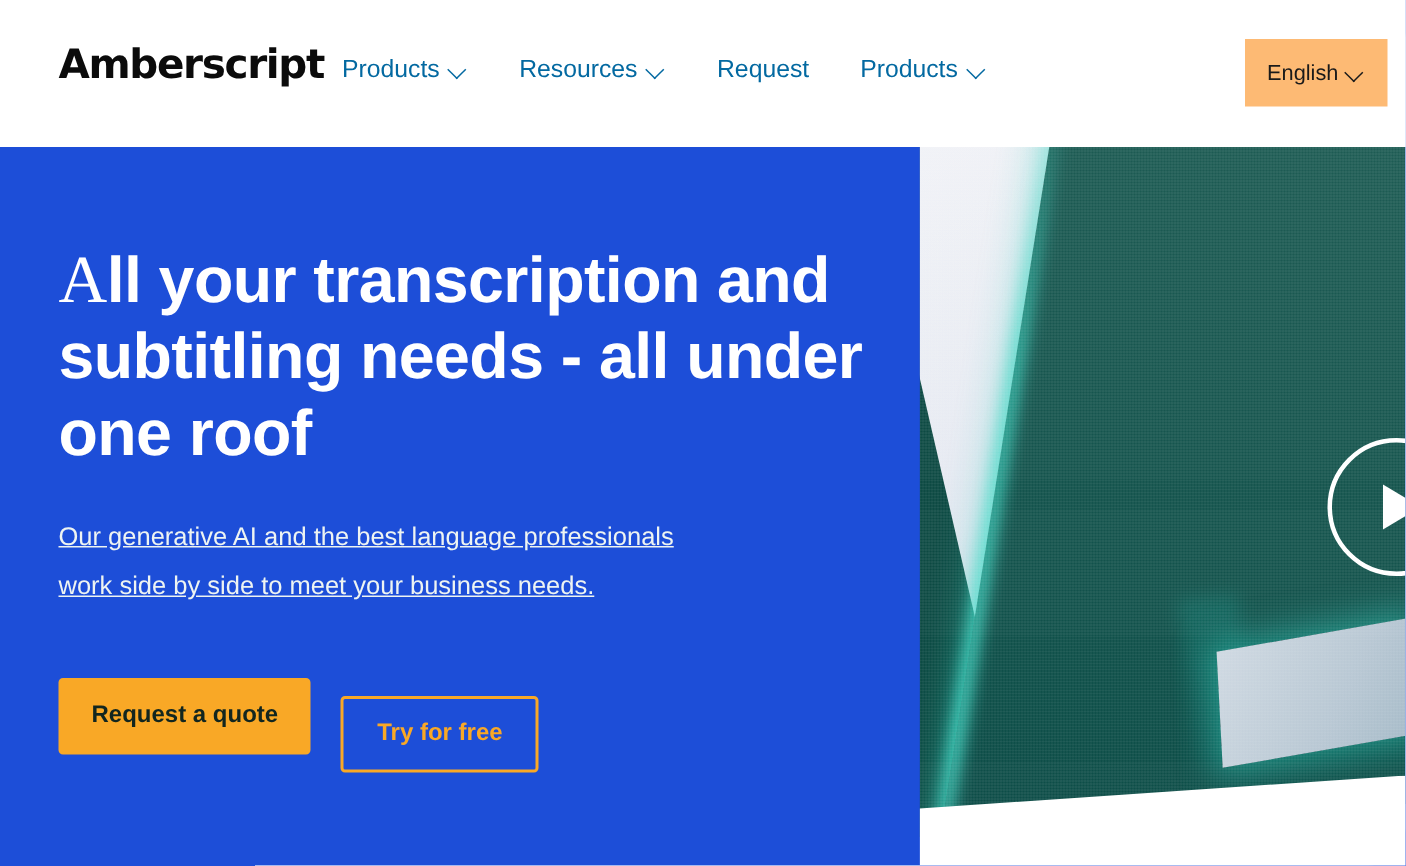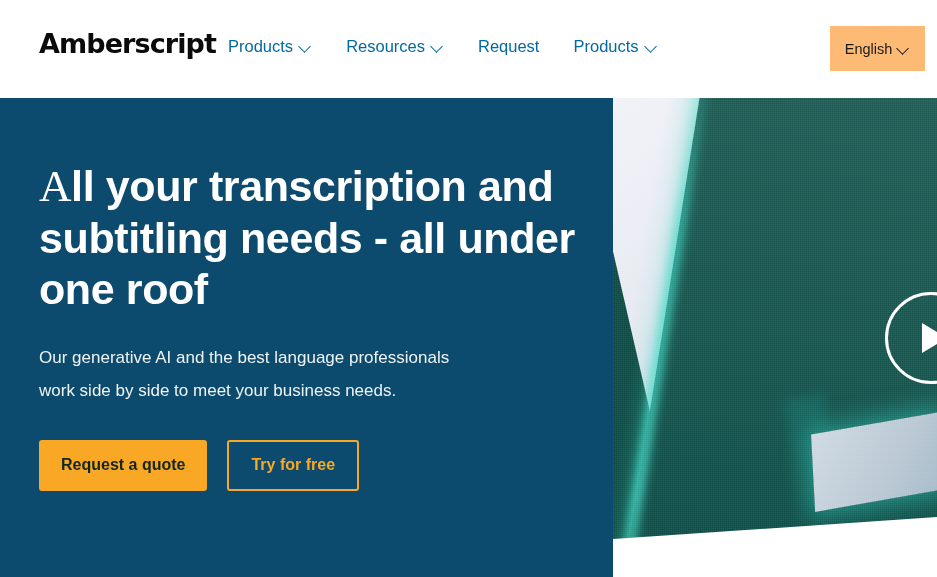--- a/index.html
+++ b/index.html
@@ -103,21 +103,21 @@
     color: #1a1a1a;
     cursor: pointer;
   }
 
   
   .hero {
     position: absolute;
     top: 98px; left: 0;
     width: 937px;
     height: 479px;
-    background: #0c4a6e;
+    background: #1d4ed8;
     overflow: hidden;
   }
 
   .hero-copy {
     position: absolute;
     left: 39px;
     top: 62px;
     width: 560px;
   }
 
@@ -135,20 +135,21 @@
     font-weight: 400;
     font-size: 45px;
   }
 
   .hero-sub {
     margin-top: 26px;
     font-size: 17px;
     line-height: 1.98;
     color: #eef4f2;
     width: 420px;
+    text-decoration: underline;
   }
 
   .cta-row {
     margin-top: 32px;
     display: flex;
     align-items: center;
     gap: 20px;
   }
 
   .btn {
@@ -169,20 +170,21 @@
     padding: 0 20px;
     border: 2px solid #f9a826;
   }
 
   .btn-outline {
     background: transparent;
     color: #f9a826;
     height: 51px;
     padding: 0 22px;
     border: 2px solid #f9a826;
+    margin-top: 24px;
   }
 
   
   .hero-media {
     position: absolute;
     left: 613px;
     top: 0px;
     width: 324px;
     height: 479px;
     overflow: hidden;

